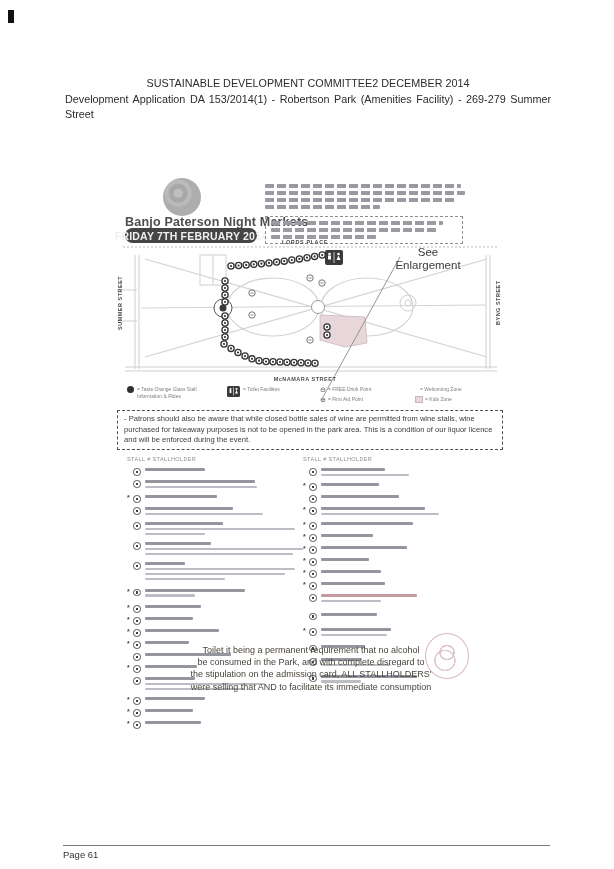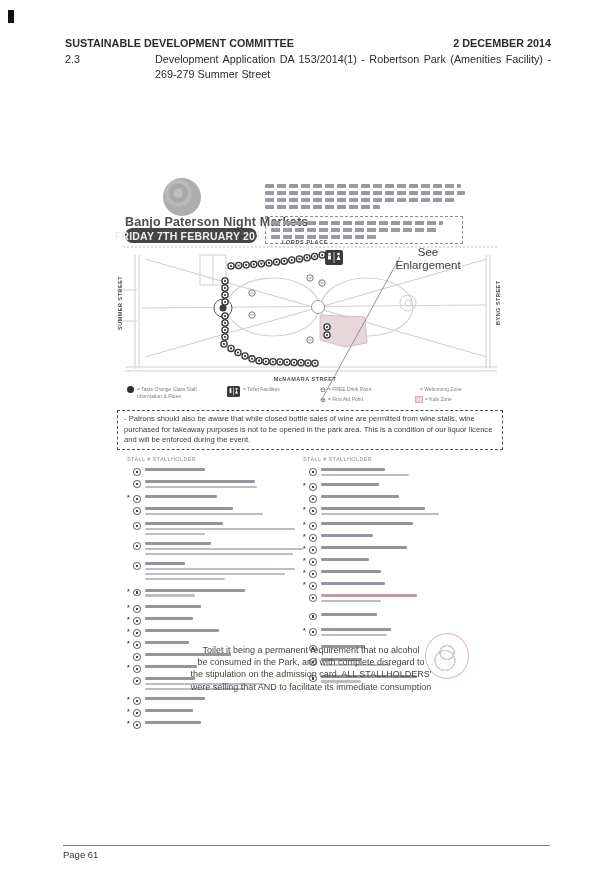--- a/index.html
+++ b/index.html
@@ -2,21 +2,21 @@
 <html><head>
 <meta charset="utf-8">
 <style>
   html,body{margin:0;padding:0;background:#fff;}
   .page{position:relative;width:614px;height:869px;background:#ffffff;overflow:hidden;
         font-family:"Liberation Sans",sans-serif;color:#2b2b2b;}
   
   .artifact{position:absolute;left:8px;top:10px;width:6px;height:13px;background:#111;}
   
   .doc-header{position:absolute;left:65px;top:36px;width:486px;font-size:10.8px;line-height:15px;}
-  .hrow1{display:flex;justify-content:space-between;font-weight:bold;}
+  .hrow1{display:flex;justify-content:center;font-weight:normal;margin-top:40px;}
   .hrow2{display:flex;margin-top:1px;}
   .item-no{width:90px;flex:0 0 90px;}
   .item-title{flex:1;text-align:justify;text-align-last:left;}
   .hrow3{display:flex;margin-top:1px;}
   .att-label{width:90px;flex:0 0 90px;}
   
   .flyer{position:absolute;left:115px;top:172px;width:390px;height:548px;}
   .flyer *{font-family:"Liberation Sans",sans-serif;}
   .stamp-gray{position:absolute;left:48px;top:6px;width:38px;height:38px;border-radius:50%;
     background:radial-gradient(circle at 40% 40%, #b9b9b9 0 4px, #9f9f9f 5px 9px, #b3b3b3 10px 13px, #a5a5a5 14px 19px);
@@ -78,21 +78,20 @@
 <div class="page">
 
   <div class="artifact"></div>
 
   <div class="doc-header">
     <div class="hrow1">
       <span>SUSTAINABLE DEVELOPMENT COMMITTEE</span>
       <span>2 DECEMBER 2014</span>
     </div>
     <div class="hrow2">
-      <span class="item-no">2.3</span>
       <span class="item-title">Development Application DA 153/2014(1) - Robertson Park (Amenities Facility) - 269-279 Summer Street</span>
     </div>
   </div>
 
   <div class="flyer">
 
     <div class="stamp-gray"></div>
     <div class="flyer-title">Banjo Paterson Night Markets</div>
     <div class="date-banner">FRIDAY 7TH FEBRUARY 2014</div>
 

